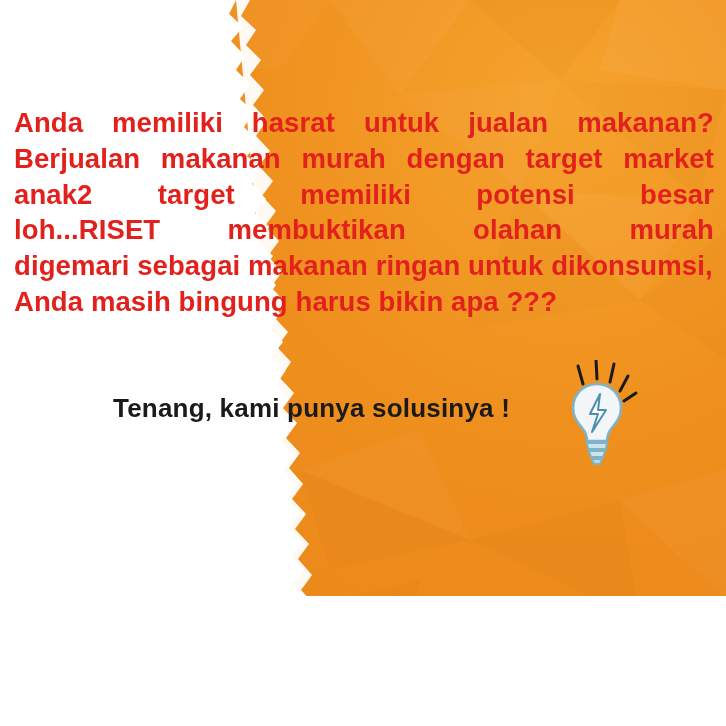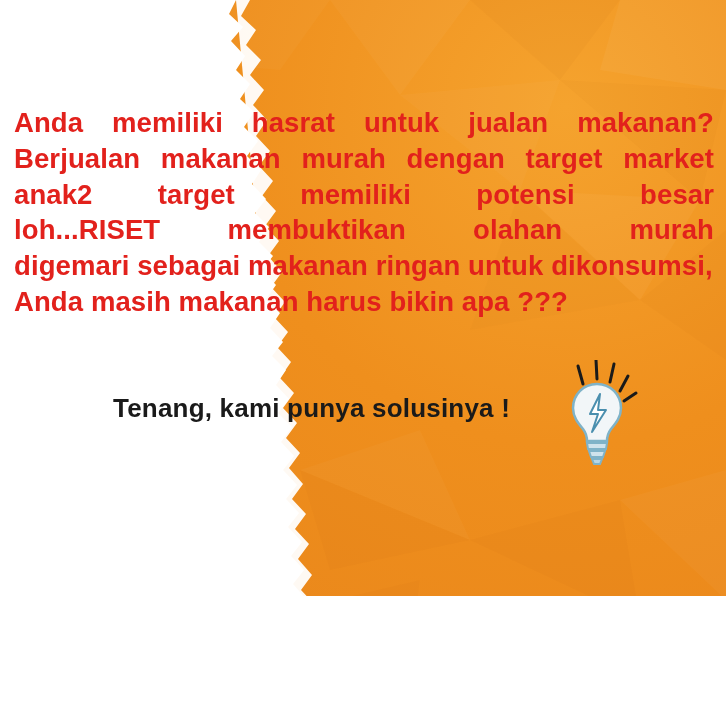--- a/index.html
+++ b/index.html
@@ -160,21 +160,21 @@
       <span>potensi</span>
       <span>besar</span>
     </div>
     <div class="line just">
       <span>loh...RISET</span>
       <span>membuktikan</span>
       <span>olahan</span>
       <span>murah</span>
     </div>
     <div class="line">digemari sebagai makanan ringan untuk dikonsumsi,</div>
-    <div class="line">Anda masih makanan harus bikin apa  ???</div>
+    <div class="line">Anda masih bingung harus bikin apa  ???</div>
   </div>
 
   <div class="subline">Tenang, kami punya solusinya !</div>
 
   <div class="bulb">
     <svg width="86" height="105" viewBox="0 0 86 105">
       <g stroke="#1a1a1a" stroke-width="3" stroke-linecap="round">
         <line x1="22" y1="6" x2="27" y2="24"></line>
         <line x1="40" y1="0" x2="41" y2="19"></line>
         <line x1="58" y1="4" x2="54" y2="22"></line>

